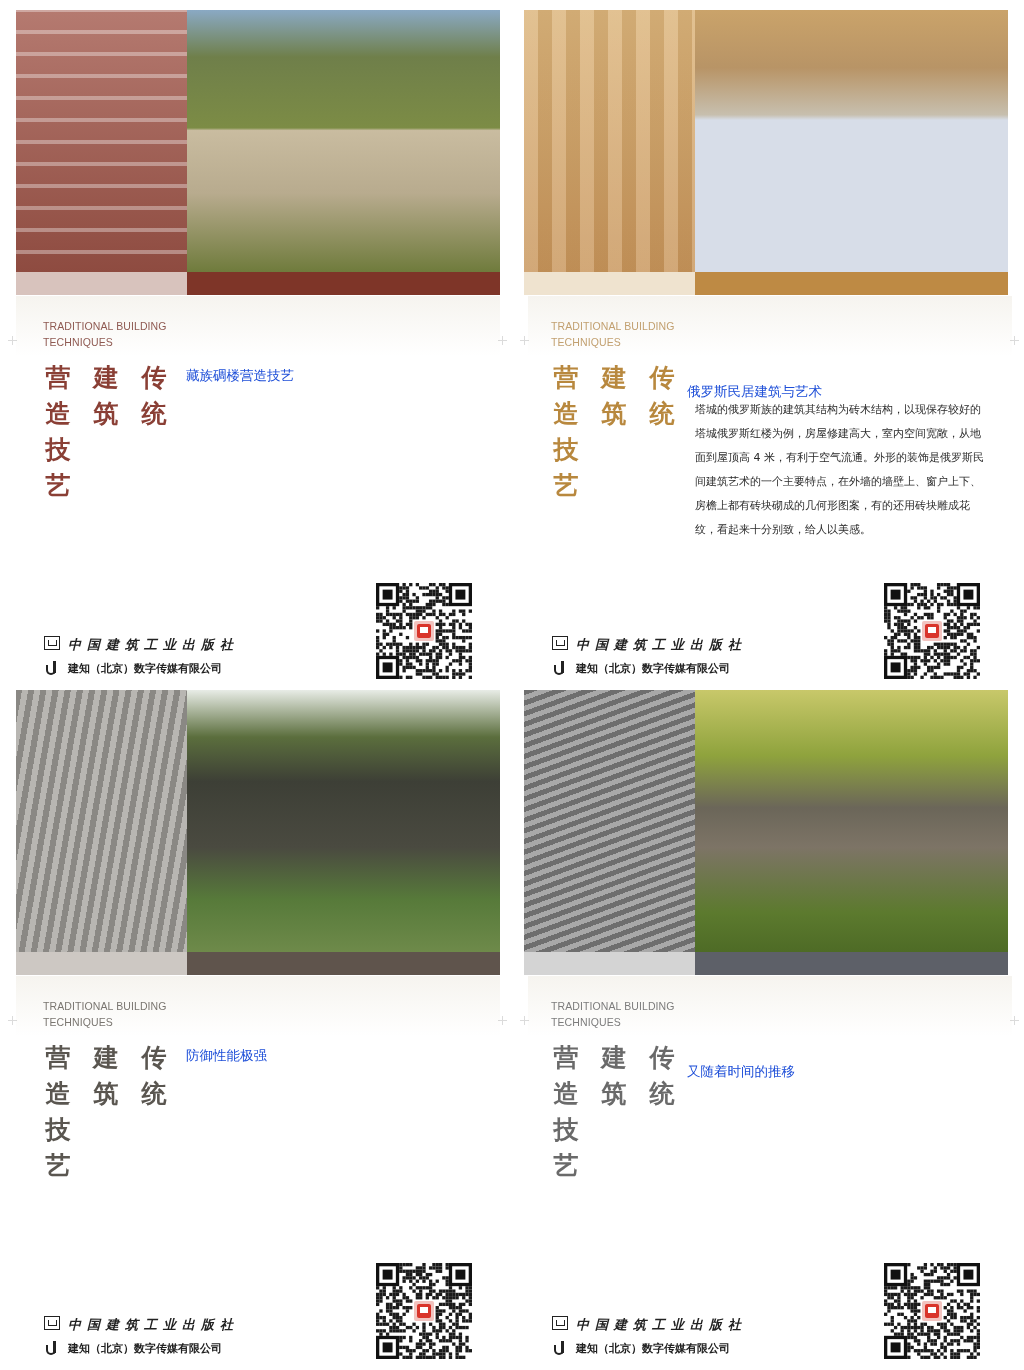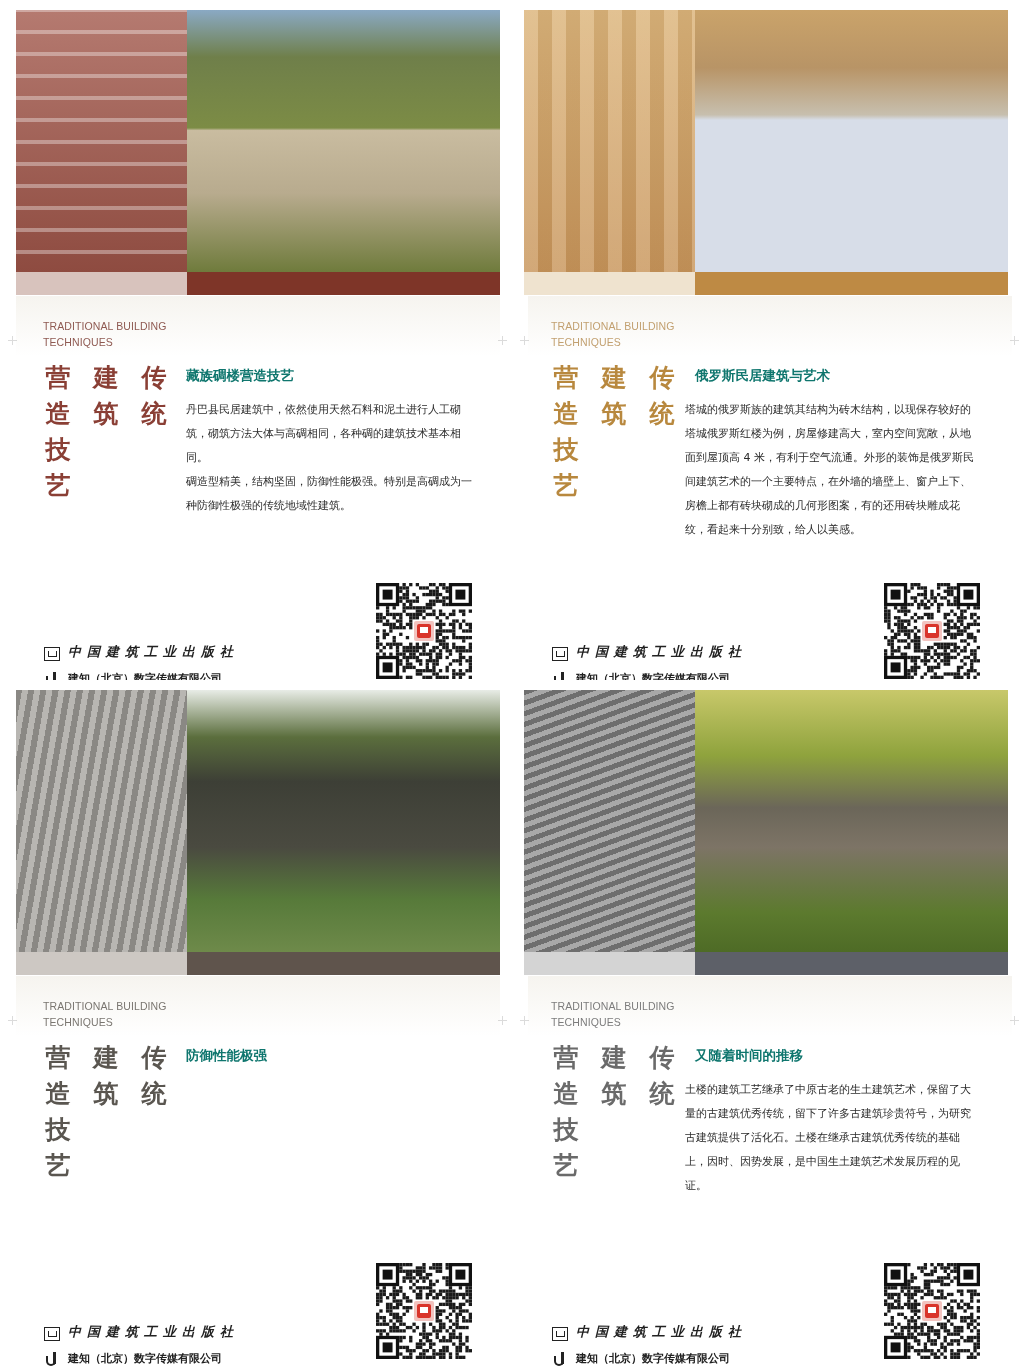--- a/index.html
+++ b/index.html
@@ -31,30 +31,30 @@
   .cross { position: absolute; top: 336px; width: 9px; height: 9px; opacity: 0.35; }
   .cross::before, .cross::after { content: ""; position: absolute; background: #999; }
   .cross::before { left: 4px; top: 0; width: 1px; height: 9px; }
   .cross::after { top: 4px; left: 0; width: 9px; height: 1px; }
 
   .calli { position: absolute; left: 43px; top: 363px; width: 130px; height: 140px; }
   .card.c1 .calli, .card.c3 .calli { left: 39px; }
   .calli span { position: absolute; font-family: "DejaVu Serif", "Liberation Serif", serif;
     font-size: 25px; font-weight: bold; line-height: 30px; width: 30px; text-align: center; }
 
-  .title { position: absolute; left: 186px; top: 367px; font-size: 13.5px; font-weight: bold; color: #0f766e; text-align: right; }
-  .card.c1 .title, .card.c3 .title { left: 183px; }
+  .title { position: absolute; left: 186px; top: 367px; font-size: 13.5px; font-weight: normal; color: #1d4ed8; text-align: right; }
+  .card.c1 .title, .card.c3 .title { left: 175px; margin-top: 16px; }
   .body-text { position: absolute; left: 186px; top: 398px; width: 290px; font-size: 11px;
     line-height: 24px; color: #2b2b2b; }
-  .card.c1 .body-text, .card.c3 .body-text { left: 173px; }
+  .card.c1 .body-text, .card.c3 .body-text { left: 183px; }
   .body-text p { margin: 0; }
 
   .pub { position: absolute; left: 44px; top: 636px; }
   .card.c1 .pub, .card.c3 .pub { left: 40px; }
-  .pub-row { display: flex; align-items: flex-end; height: 25px; }
+  .pub-row { display: flex; align-items: flex-start; height: 25px; }
   .pub-logo1 { width: 16px; height: 14px; border: 1.5px solid #222; margin-right: 8px; position: relative; }
   .pub-logo1::after { content: ""; position: absolute; left: 3px; top: 3px; width: 7px; height: 5px; border: 1.5px solid #222; border-top: none; }
   .pub-logo2 { width: 16px; height: 14px; margin-right: 8px; position: relative; }
   .pub-logo2::before { content: ""; position: absolute; left: 2px; top: 4px; width: 6px; height: 8px; border: 2px solid #222; border-top: none; border-radius: 0 0 5px 5px; }
   .pub-logo2::after { content: ""; position: absolute; left: 9px; top: 0; width: 3px; height: 12px; background: #222; }
   .pub-name1 { font-family: "DejaVu Serif", serif; font-size: 13px; font-weight: bold; letter-spacing: 6px; color: #222; font-style: italic; }
   .pub-name2 { font-family: "DejaVu Serif", serif; font-size: 11px; font-weight: bold; color: #222; }
 
   .qr { position: absolute; left: 376px; top: 583px; width: 96px; height: 96px; background: #fff; }
   .card.c1 .qr, .card.c3 .qr { left: 372px; }
@@ -90,24 +90,20 @@
         <span style="left: 0px; top: 0px; color: rgb(138, 63, 53);">营</span>
         <span style="left: 48px; top: 0px; color: rgb(138, 63, 53);">建</span>
         <span style="left: 96px; top: 0px; color: rgb(138, 63, 53);">传</span>
         <span style="left: 0px; top: 36px; color: rgb(138, 63, 53);">造</span>
         <span style="left: 48px; top: 36px; color: rgb(138, 63, 53);">筑</span>
         <span style="left: 96px; top: 36px; color: rgb(138, 63, 53);">统</span>
         <span style="left: 0px; top: 72px; color: rgb(138, 63, 53);">技</span>
         <span style="left: 0px; top: 108px; color: rgb(138, 63, 53);">艺</span>
       </div>
     <div class="title">藏族碉楼营造技艺</div>
-    <div class="body-text">
-        <p>丹巴县民居建筑中，依然使用天然石料和泥土进行人工砌筑，砌筑方法大体与高碉相同，各种碉的建筑技术基本相同。</p>
-        <p>碉造型精美，结构坚固，防御性能极强。特别是高碉成为一种防御性极强的传统地域性建筑。</p>
-      </div>
     <div class="pub">
       <div class="pub-row">
         <span class="pub-logo1"></span>
         <span class="pub-name1">中国建筑工业出版社</span>
       </div>
       <div class="pub-row">
         <span class="pub-logo2"></span>
         <span class="pub-name2">建知（北京）数字传媒有限公司</span>
       </div>
     </div>
@@ -1276,23 +1272,20 @@
         <span style="left: 0px; top: 0px; color: rgb(106, 106, 106);">营</span>
         <span style="left: 48px; top: 0px; color: rgb(106, 106, 106);">建</span>
         <span style="left: 96px; top: 0px; color: rgb(106, 106, 106);">传</span>
         <span style="left: 0px; top: 36px; color: rgb(106, 106, 106);">造</span>
         <span style="left: 48px; top: 36px; color: rgb(106, 106, 106);">筑</span>
         <span style="left: 96px; top: 36px; color: rgb(106, 106, 106);">统</span>
         <span style="left: 0px; top: 72px; color: rgb(106, 106, 106);">技</span>
         <span style="left: 0px; top: 108px; color: rgb(106, 106, 106);">艺</span>
       </div>
     <div class="title">又随着时间的推移</div>
-    <div class="body-text">
-        <p>土楼的建筑工艺继承了中原古老的生土建筑艺术，保留了大量的古建筑优秀传统，留下了许多古建筑珍贵符号，为研究古建筑提供了活化石。土楼在继承古建筑优秀传统的基础上，因时、因势发展，是中国生土建筑艺术发展历程的见证。</p>
-      </div>
     <div class="pub">
       <div class="pub-row">
         <span class="pub-logo1"></span>
         <span class="pub-name1">中国建筑工业出版社</span>
       </div>
       <div class="pub-row">
         <span class="pub-logo2"></span>
         <span class="pub-name2">建知（北京）数字传媒有限公司</span>
       </div>
     </div>

